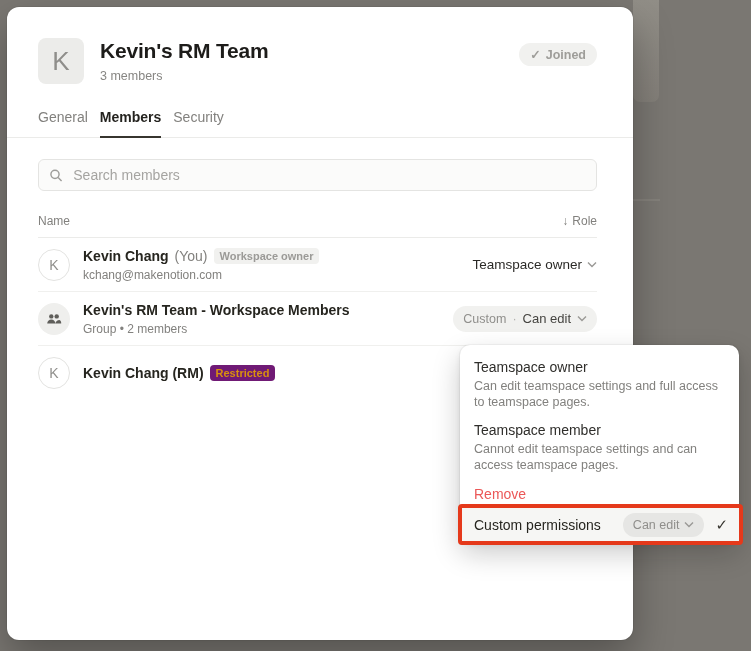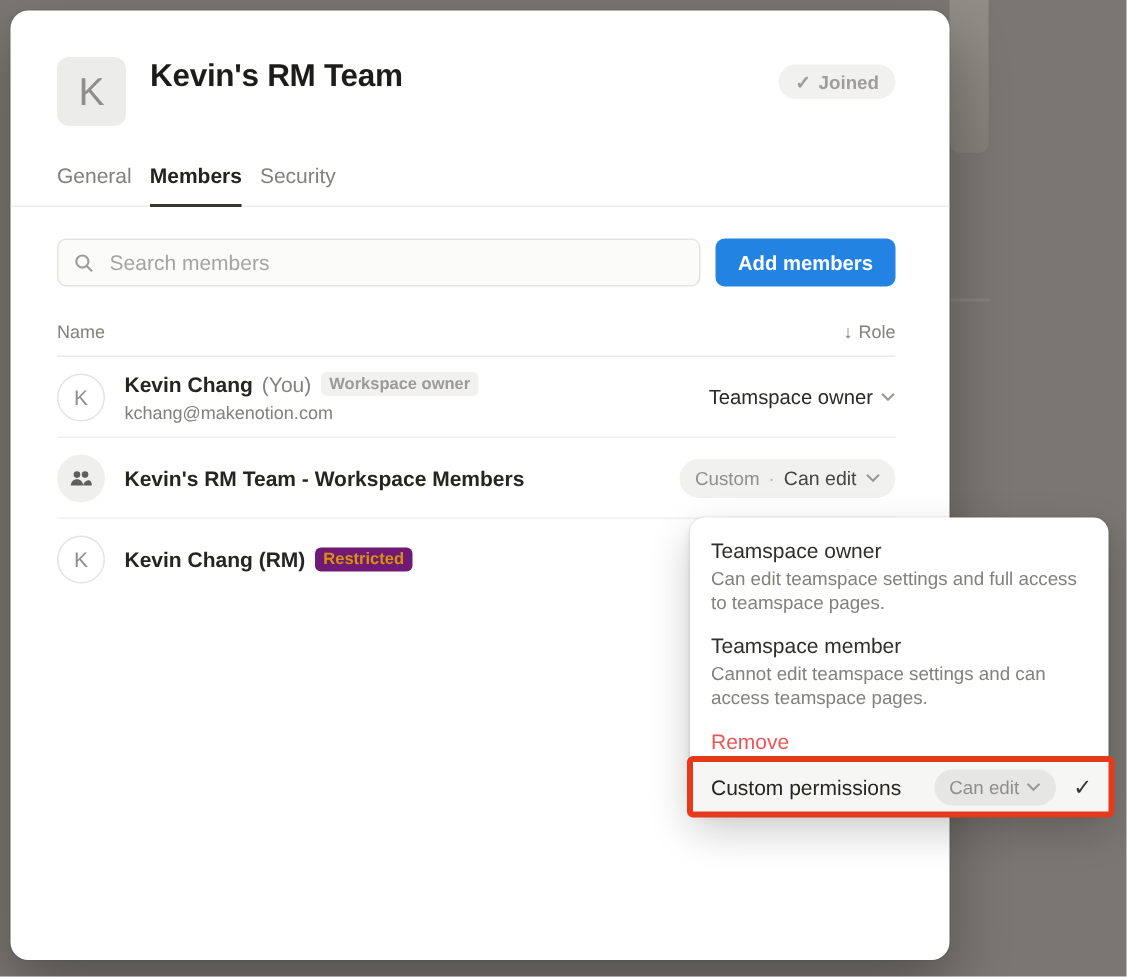--- a/index.html
+++ b/index.html
@@ -90,20 +90,21 @@
 <div class="bg-strip"></div>
 <div class="bg-line"></div>
 
 <div class="modal">
 
   <div class="header">
     <div class="header-row">
       <div class="team-avatar">K</div>
       <div>
         <div class="team-title">Kevin's RM Team</div>
+        <div class="team-sub">3 members</div>
       </div>
     </div>
     <div class="joined">
       <span>✓</span>
       <span>Joined</span>
     </div>
   </div>
 
   <div class="tabs">
     <div class="tab">General</div>
@@ -113,21 +114,20 @@
 
   <div class="content">
     <div class="search-row">
       <div class="search-box">
         <svg width="15" height="15" viewBox="0 0 15 15" fill="none" stroke="#9d9c99" stroke-width="1.5">
           <circle cx="6.3" cy="6.3" r="4.3"></circle>
             <line x1="9.6" y1="9.6" x2="13.2" y2="13.2"></line>
         </svg>
         <input type="text" placeholder="Search members" style="">
       </div>
-      <button class="add-btn">Add members</button>
     </div>
 
     <div class="table-head">
       <span>Name</span>
       <span class="role-head">
         <span>↓</span>
         <span>Role</span>
       </span>
     </div>
 
@@ -157,20 +157,21 @@
           <circle cx="5.3" cy="4.4" r="2.2"></circle>
           <circle cx="10.7" cy="4.4" r="2.2"></circle>
           <path d="M1.2 11.6c0-2.3 1.8-4.1 4.1-4.1s4.1 1.8 4.1 4.1z"></path>
           <path d="M9.4 11.6c.4-2 2-3.5 4-3.5 1.4.3 1.8 2 1.8 3.5z"></path>
         </svg>
       </div>
       <div class="m-info">
         <div class="m-name-line">
           <span>Kevin's RM Team - Workspace Members</span>
         </div>
+        <div class="m-sub">Group • 2 members</div>
       </div>
       <div class="role-pill">
         <span class="pfx">Custom</span>
         <span class="sep">·</span>
         <span class="val">Can edit</span>
         <span class="chev">
           <svg width="10" height="7" viewBox="0 0 10 7" fill="none" stroke="currentColor" stroke-width="1.4">
             <polyline points="1,1.5 5,5.5 9,1.5"></polyline>
             </svg>
         </span>

